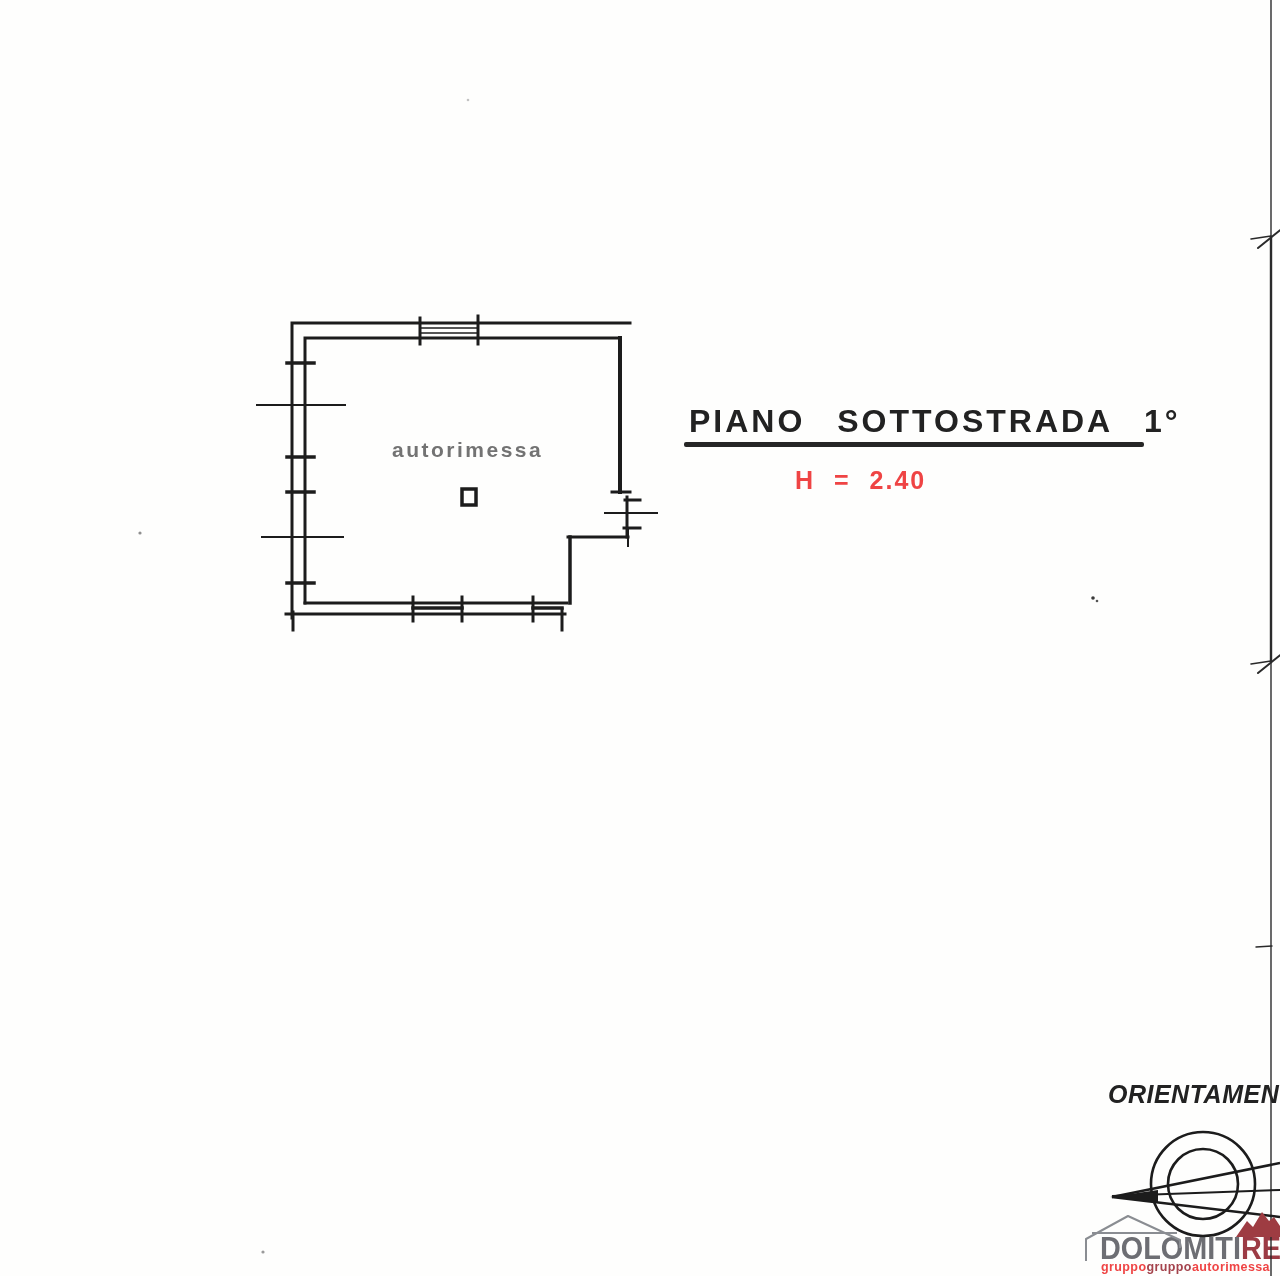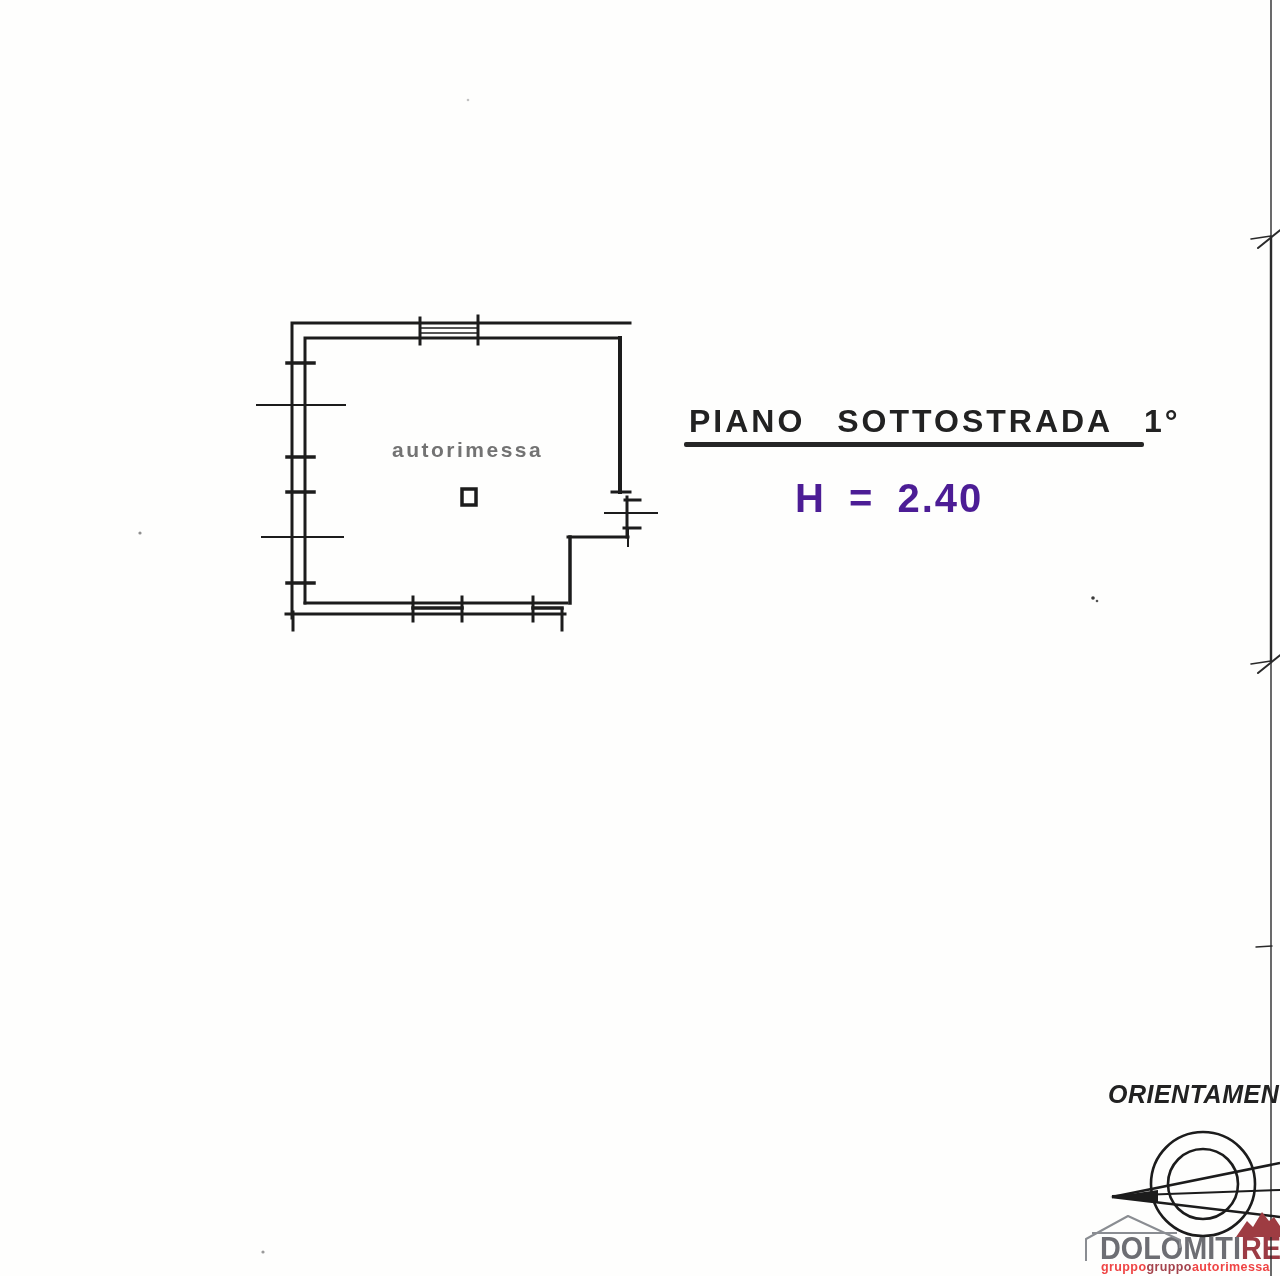--- a/index.html
+++ b/index.html
@@ -9,22 +9,22 @@
   .abs{position:absolute;white-space:nowrap;}
 
   
   svg.linework{position:absolute;left:0;top:0;pointer-events:none;}
 
   
   .plan-title{left:689px;top:403px;font-size:32px;font-weight:bold;
               letter-spacing:3px;word-spacing:20px;color:#222;}
   .plan-title-underline{left:684px;top:442px;width:460px;height:5px;
               background:#262626;border-radius:2px;}
-  .plan-height{left:795px;top:476px;font-size:40px;font-weight:bold;
-              letter-spacing:2px;word-spacing:10px;color:#4c1d95;}
+  .plan-height{left:795px;top:466px;font-size:25px;font-weight:bold;
+              letter-spacing:2px;word-spacing:10px;color:#ef4444;}
   .room-label{left:392px;top:438px;font-size:21px;font-weight:bold;
               letter-spacing:2.5px;color:#737373;}
   .orientamento{left:1108px;top:1080px;font-size:25px;font-style:italic;
               font-weight:bold;letter-spacing:0.5px;color:#222;}
 
   
   .brand{left:1100px;top:1231px;font-size:31px;font-weight:bold;
          letter-spacing:0px;transform:scaleX(0.93);transform-origin:left top;}
   .brand .g{color:#6d6e73;}
   .brand .r{color:#9c3b44;}

